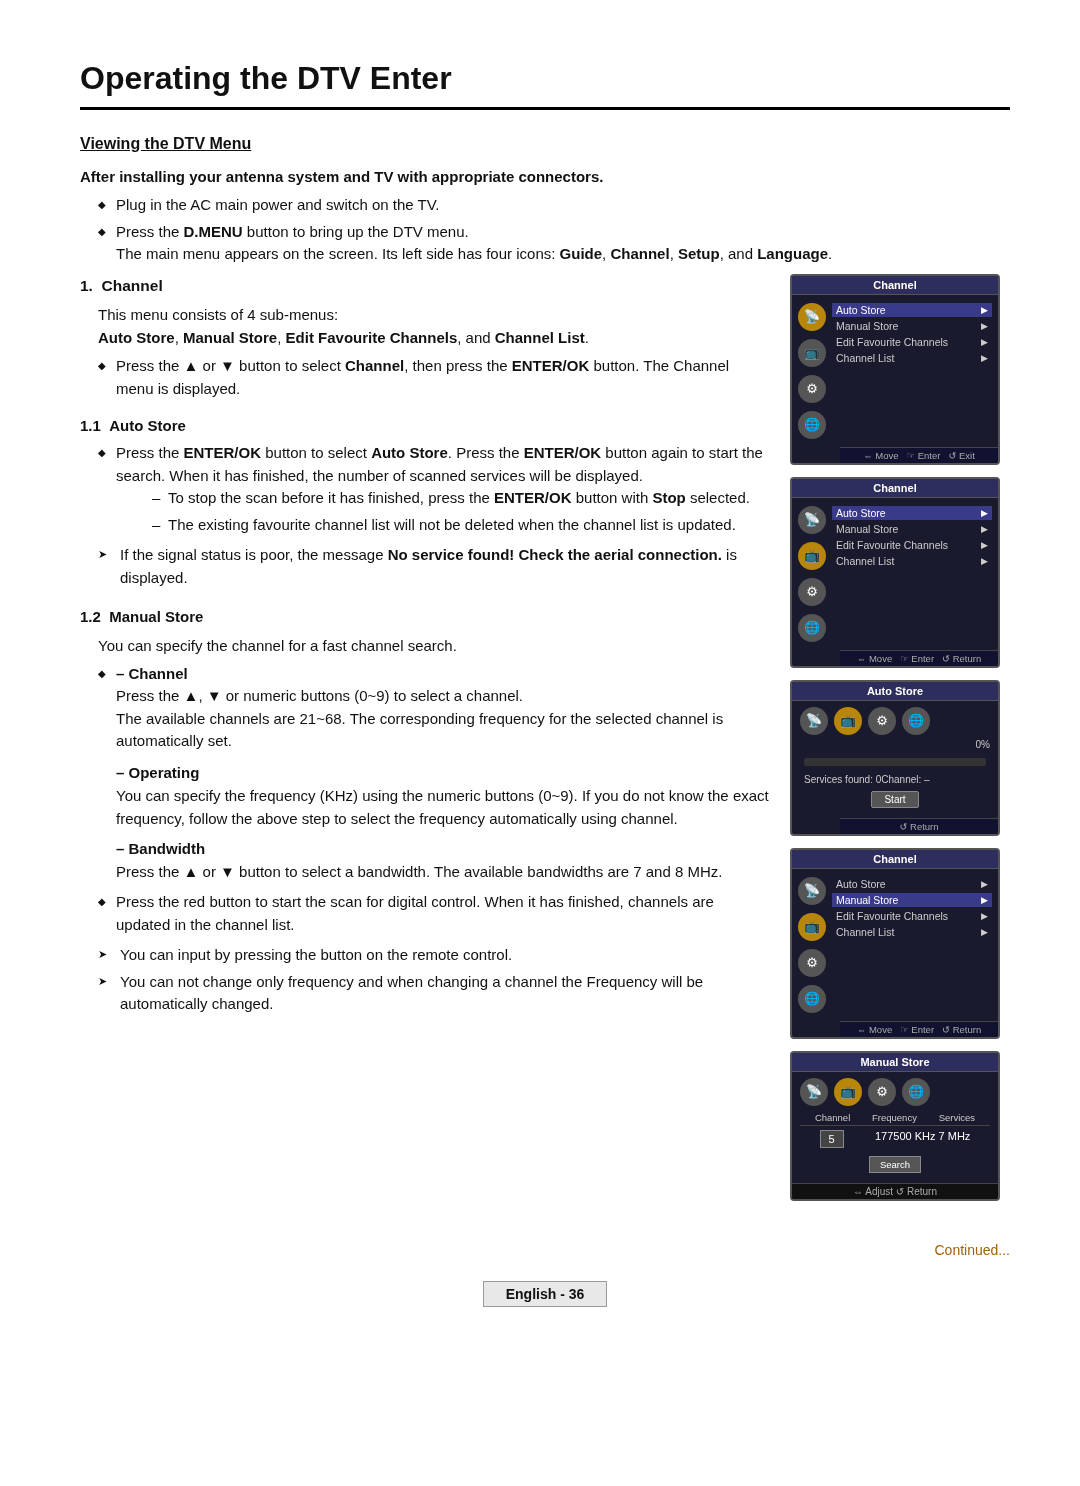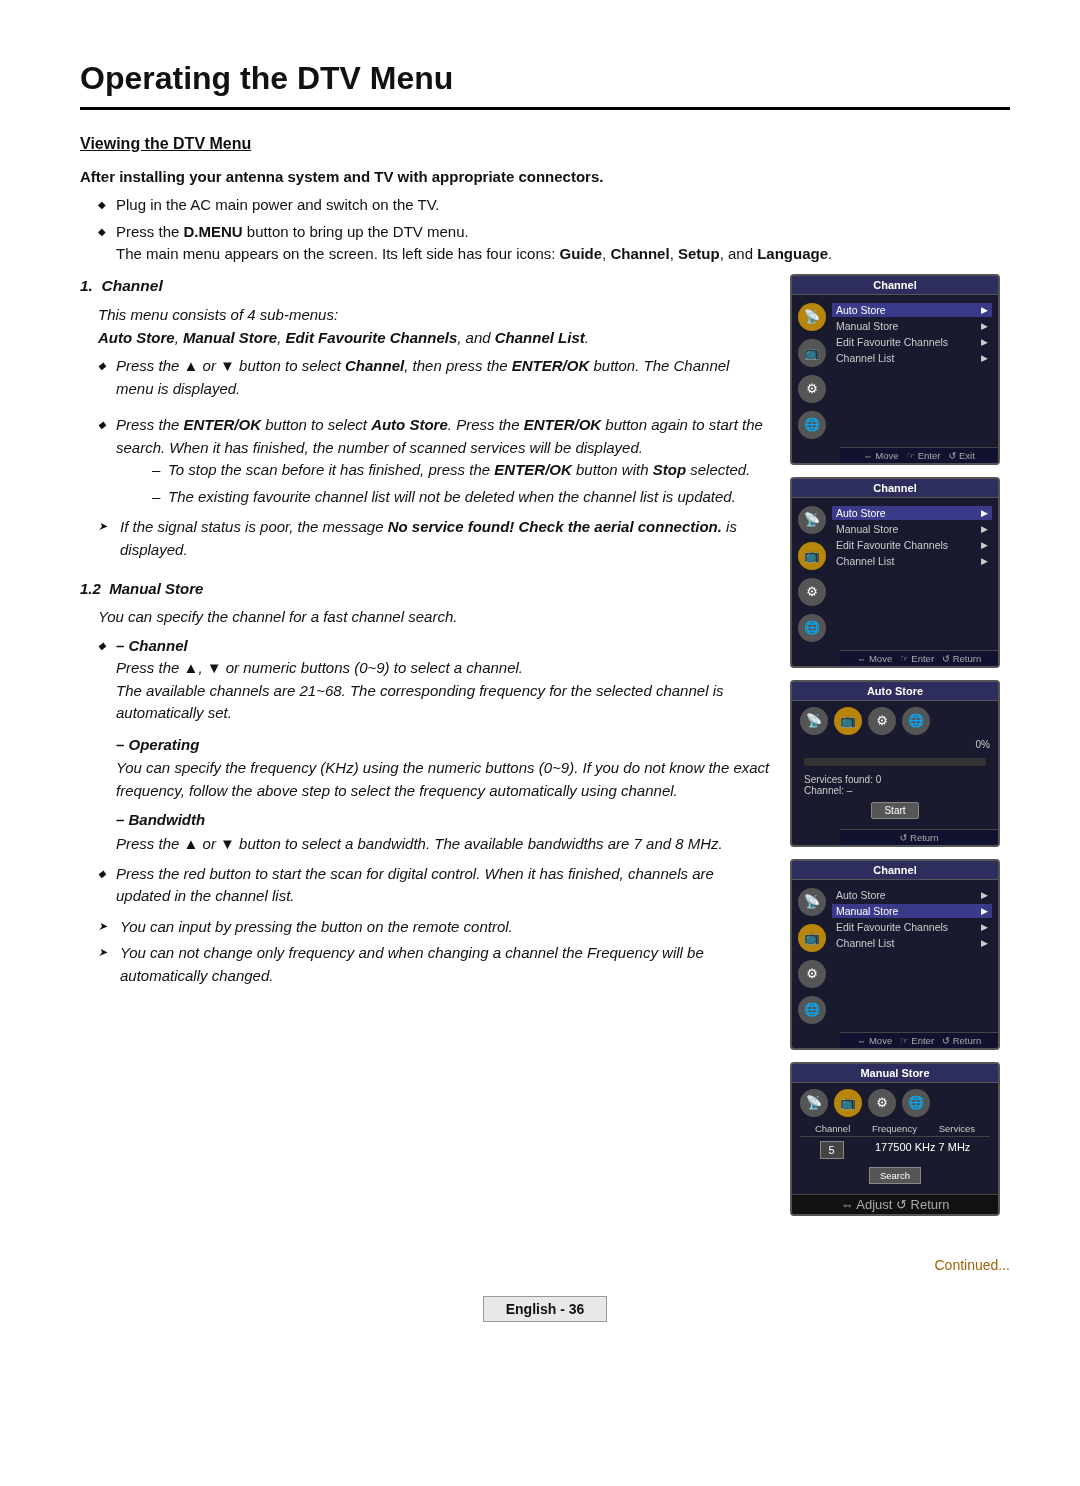--- a/index.html
+++ b/index.html
@@ -90,21 +90,20 @@
       top: 2px;
     }
 
     .main-content {
       display: flex;
       gap: 20px;
     }
 
     .text-col {
       flex: 1;
-      font-style: italic;
     }
 
     .screens-col {
       width: 220px;
       display: flex;
       flex-direction: column;
       gap: 12px;
       flex-shrink: 0;
     }
 
@@ -227,22 +226,20 @@
       background: #6699ff;
       height: 100%;
       width: 0%;
     }
 
     .auto-store-screen .info-row {
       font-size: 10px;
       color: #ccc;
       padding: 2px 4px;
       display: flex;
-      justify-content: space-between;
-      flex-direction: column;
     }
 
     .auto-store-screen .start-btn {
       background: #555;
       color: #fff;
       border: 1px solid #888;
       font-size: 10px;
       padding: 2px 12px;
       border-radius: 2px;
       margin: 4px auto;
@@ -280,21 +277,21 @@
       padding: 2px 10px;
       margin: 4px auto;
       display: block;
       text-align: center;
       width: fit-content;
     }
     .manual-store-screen .ms-footer {
       background: #111;
       border-top: 1px solid #444;
       padding: 2px 4px;
-      font-size: 13px;
+      font-size: 10px;
       color: #aaa;
       display: flex;
       gap: 8px;
       justify-content: center;
     }
 
     .continued-text {
       text-align: right;
       font-size: 14px;
       margin-top: 39px;
@@ -313,21 +310,21 @@
       font-size: 14px;
       font-weight: bold;
     }
 
     p { line-height: 1.55; }
     .indent-text { padding-left: 18px; margin-bottom: 6px; line-height: 1.55; }
   </style>
 </head>
 <body>
 
-<h1 class="page-title">Operating the DTV Menu</h1>
+<h1 class="page-title">Operating the DTV Enter</h1>
 
 <p class="section-heading">Viewing the DTV Menu</p>
 
 <p class="intro-bold">After installing your antenna system and TV with appropriate connectors.</p>
 
 <ul class="diamond-list">
   <li>Plug in the AC main power and switch on the TV.</li>
   <li>Press the <strong>D.MENU</strong> button to bring up the DTV menu.
     <br><span>The main menu appears on the screen. Its left side has four icons: <strong>Guide</strong>, <strong>Channel</strong>, <strong>Setup</strong>, and <strong>Language</strong>.</span>
   </li>
@@ -340,20 +337,21 @@
       <p class="num-title"><strong>1.&nbsp;&nbsp;Channel</strong></p>
       <p class="indent-text">This menu consists of 4 sub-menus:<br>
         <strong>Auto Store</strong>, <strong>Manual Store</strong>, <strong>Edit Favourite Channels</strong>, and <strong>Channel List</strong>.
       </p>
       <ul class="diamond-list">
         <li>Press the <strong>▲</strong> or <strong>▼</strong> button to select <strong>Channel</strong>, then press the <strong>ENTER/OK</strong> button. The Channel menu is displayed.</li>
       </ul>
     </div>
 
     <div class="sub-section">
+      <p class="sub-title">1.1&nbsp;&nbsp;Auto Store</p>
       <ul class="diamond-list">
         <li>Press the <strong>ENTER/OK</strong> button to select <strong>Auto Store</strong>. Press the <strong>ENTER/OK</strong> button again to start the search. When it has finished, the number of scanned services will be displayed.
           <ul class="dash-list">
             <li>To stop the scan before it has finished, press the <strong>ENTER/OK</strong> button with <strong>Stop</strong> selected.</li>
             <li>The existing favourite channel list will not be deleted when the channel list is updated.</li>
           </ul>
         </li>
       </ul>
       <ul class="arrow-list">
         <li>If the signal status is poor, the message <strong>No service found! Check the aerial connection.</strong> is displayed.</li>

